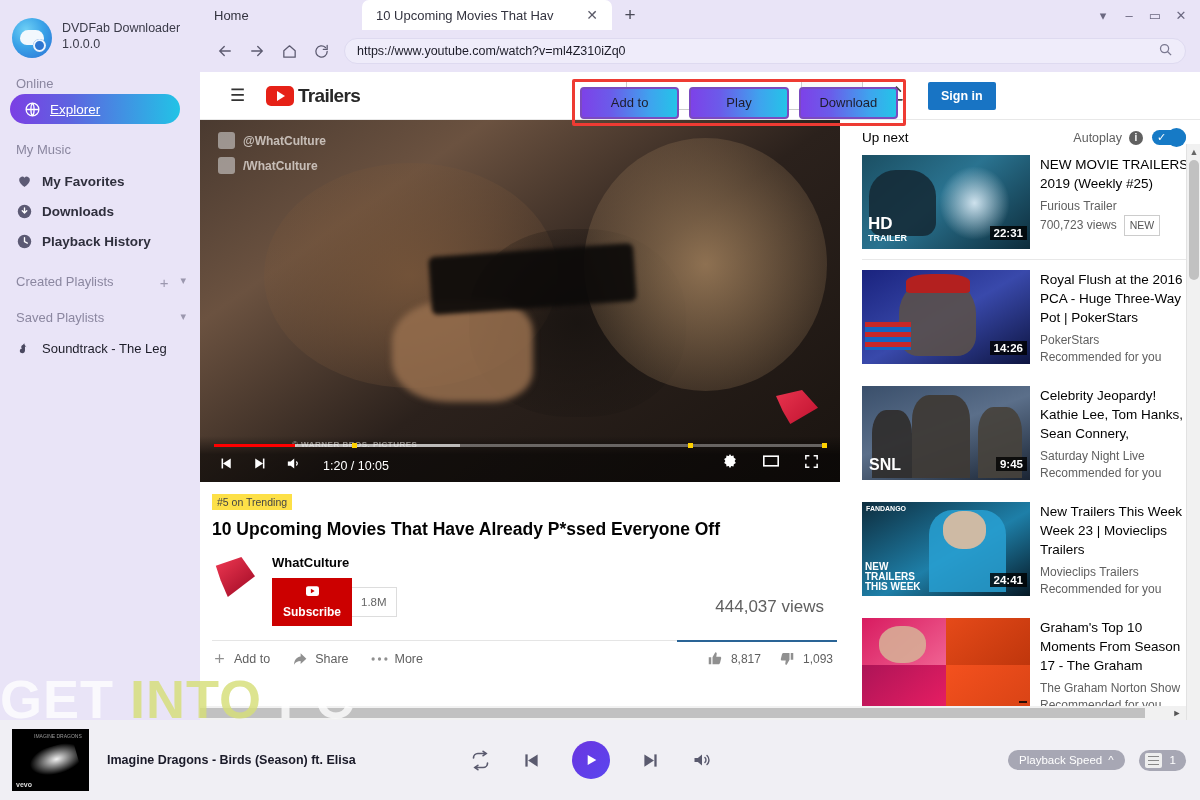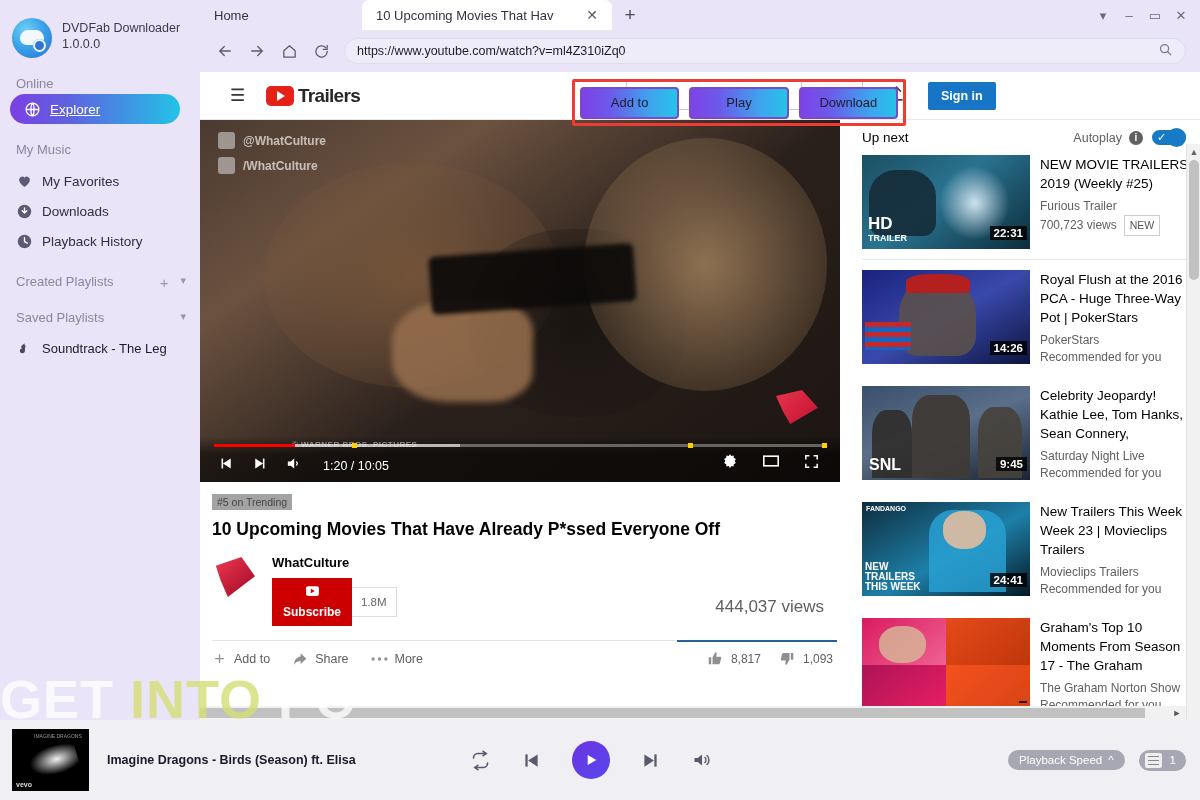--- a/index.html
+++ b/index.html
@@ -45,21 +45,21 @@
   .sb-item {
     display: flex; align-items: center; gap: 9px; height: 30px;
     padding-left: 16px; font-size: 13.5px; color: #2f2f3d; cursor: pointer;
   }
   .sb-item.active {
     margin: 0 20px 0 10px; border-radius: 15px; padding-left: 14px;
     background: linear-gradient(90deg, #7b3fe4 0%, #5e63e0 35%, #22c3e6 100%);
     color: #fff; height: 30px; text-decoration: underline;
   }
   .sb-ico { width: 17px; height: 17px; display: inline-block; flex: 0 0 17px; }
-  .sb-list { margin-top: 6px; }
+  .sb-list { margin-top: 6px; font-weight: bold; }
   .sb-item.pl { font-size: 13px; color: #1c1c28; height: 28px; overflow: hidden;
     white-space: nowrap; }
 
   
   .main { position: absolute; left: 200px; top: 0; width: 1000px; height: 800px; }
 
   .titlebar {
     position: relative; height: 30px; background: #e9e4f7; display: flex; align-items: flex-end;
   }
   .tab {
@@ -150,21 +150,21 @@
   .ctrlbar { position: absolute; left:0; right:0; bottom: 0; height: 46px; background: linear-gradient(transparent, rgba(0,0,0,.55) 40%); }
   .prog { position: absolute; left: 14px; right: 14px; top: 8px; height: 3px; background: rgba(255,255,255,.35); }
   .prog .done { position: absolute; left: 0; top: 0; height: 3px; width: 13.2%; background: #f00; }
   .prog .buf { position: absolute; left: 13.2%; top: 0; height: 3px; width: 27%; background: rgba(255,255,255,.55); }
   .chap { position:absolute; top:-1px; width:5px; height:5px; background:#ffd100; }
   .ctrls { position: absolute; left: 18px; bottom: 6px; display: flex; align-items: center; gap: 16px; color: #fff; }
   .ctime { font-size: 12.5px; color: #fff; margin-left: 4px;}
   .ctrls-r { position: absolute; right: 20px; bottom: 8px; display: flex; align-items: center; gap: 22px; color: #fff;}
 
   .vinfo { width: 640px; padding: 10px 0 0 12px; }
-  .trending { display: inline-block; font-size: 10.5px; background: #a3a3a3; color: #444; padding: 2px 5px; }
+  .trending { display: inline-block; font-size: 10.5px; background: #fde047; color: #444; padding: 2px 5px; }
   .vtitle { font-size: 17.5px; color: #030303; line-height: 25px; margin-top: 7px; max-width: 600px; font-weight: bold; }
   .vchan { display: flex; align-items: flex-start; margin-top: 13px; gap: 14px; position: relative; }
   .chanav { width: 46px; height: 46px; position: relative; flex: 0 0 46px;}
   .chanav i {
     position:absolute; display:block; width: 40px; height: 40px; left: 3px; top: 2px;
     background: linear-gradient(140deg, #e8344e 10%, #a50d28 90%);
     clip-path: polygon(2% 22%, 66% 0, 100% 48%, 32% 100%, 14% 58%);
   }
   .chname { font-size: 13px; font-weight: bold; color: #030303; }
   .subrow { display: flex; align-items: center; margin-top: 8px; }

